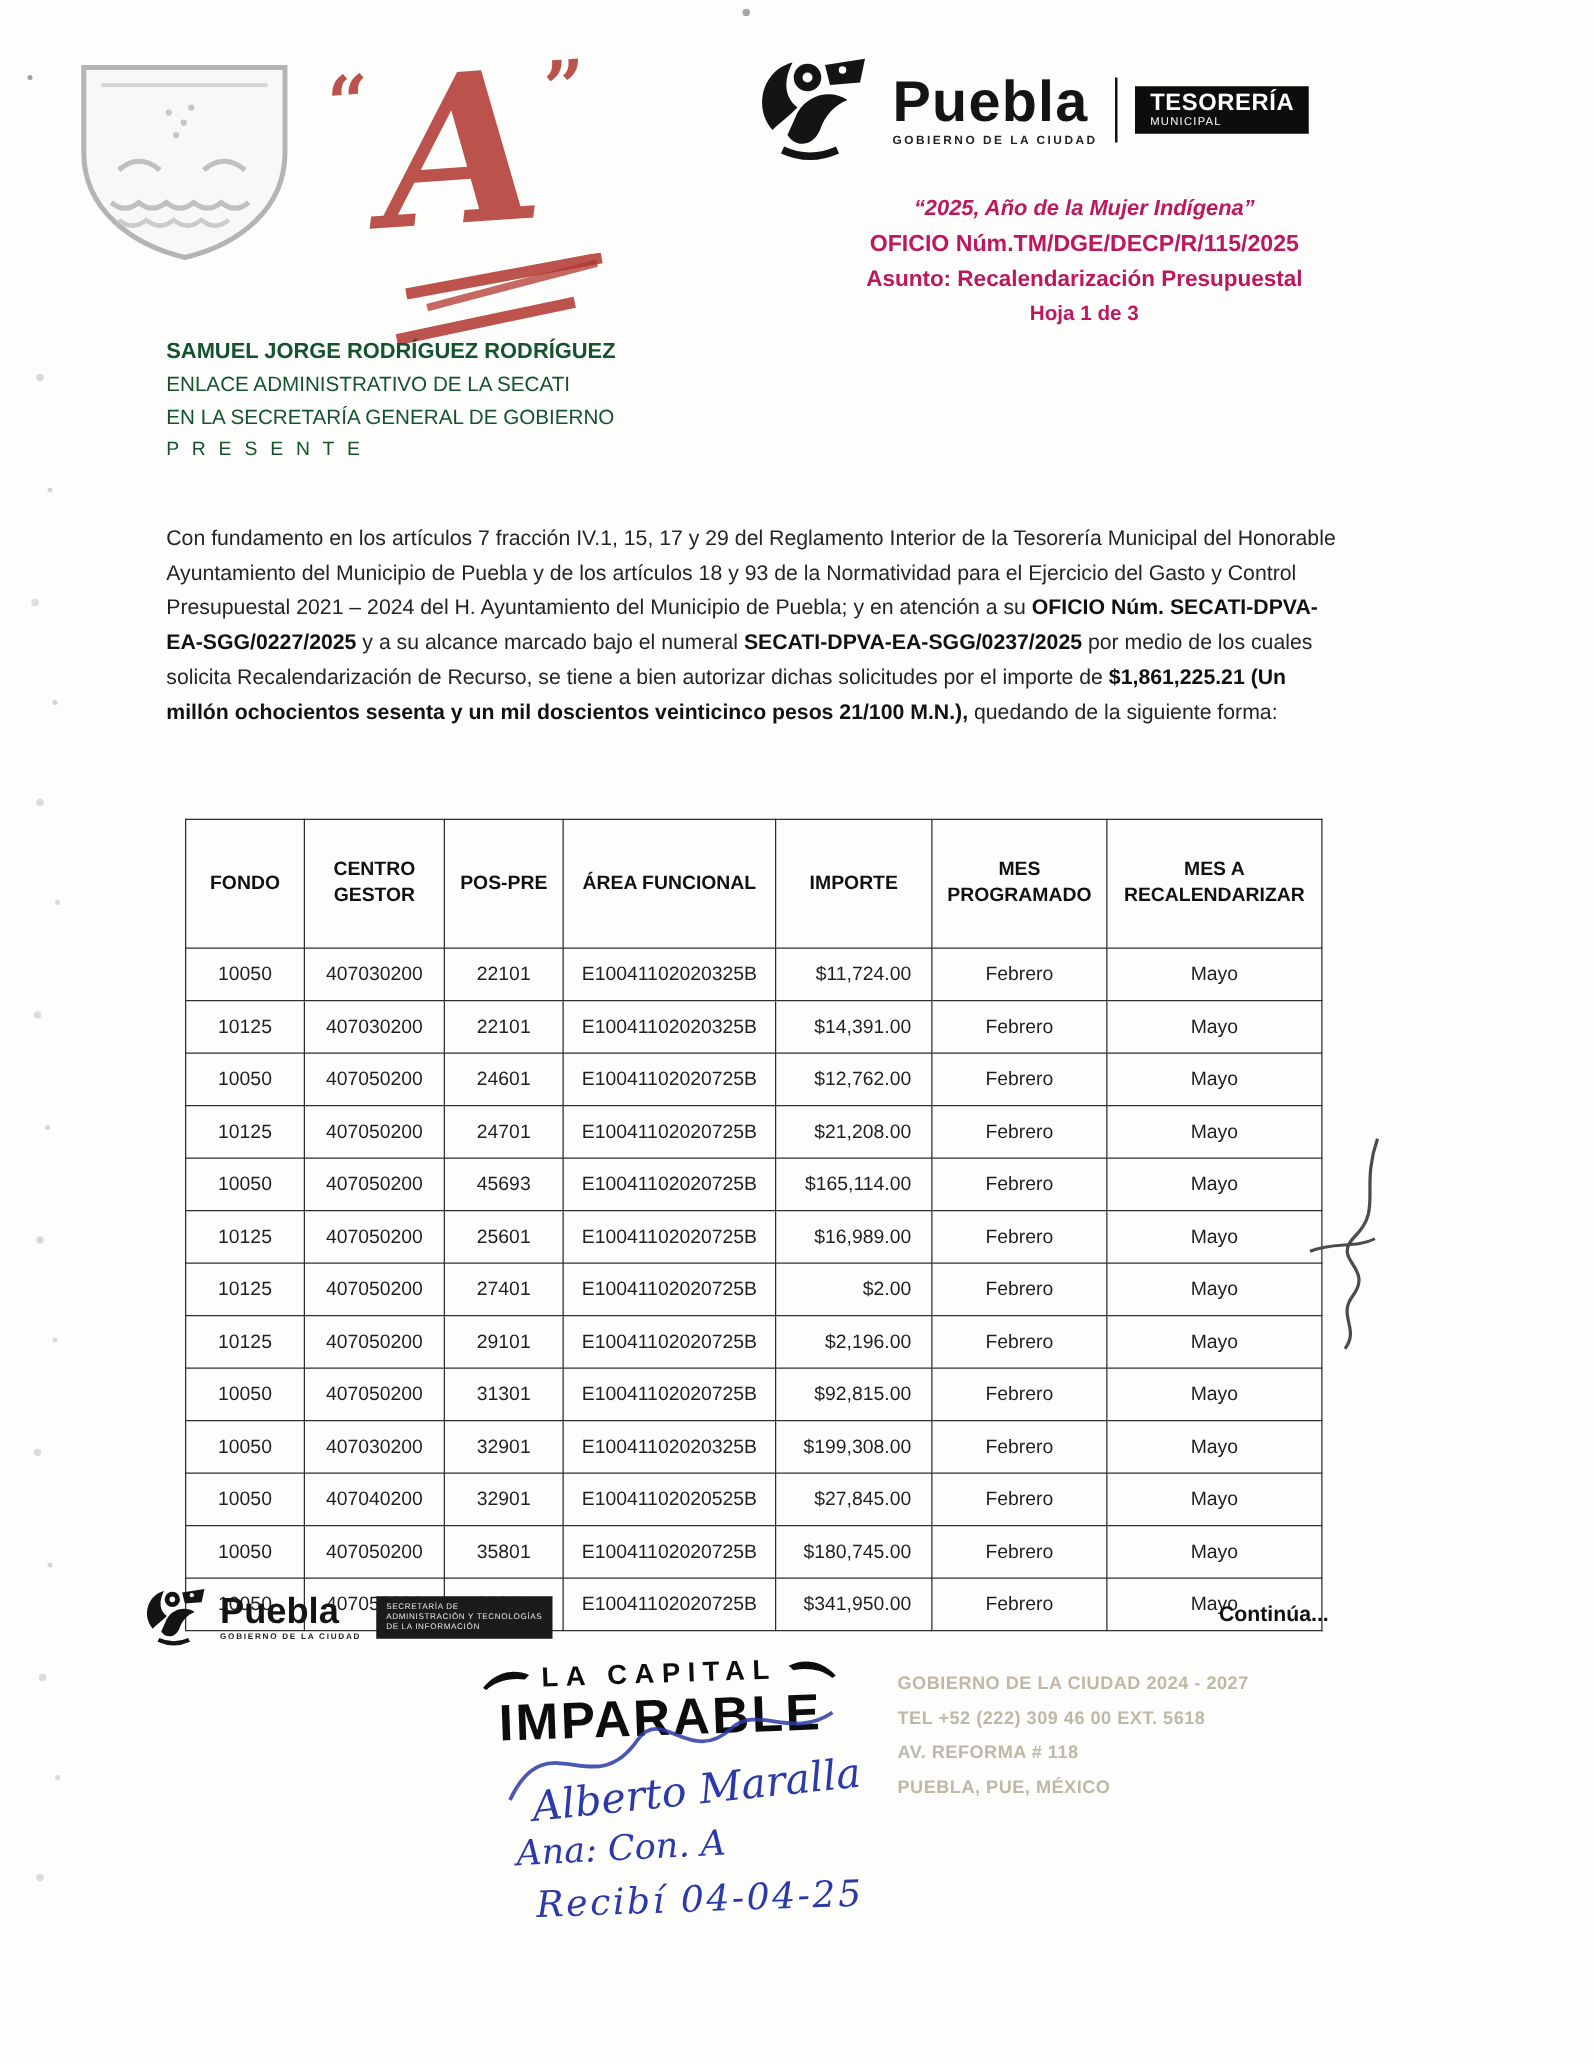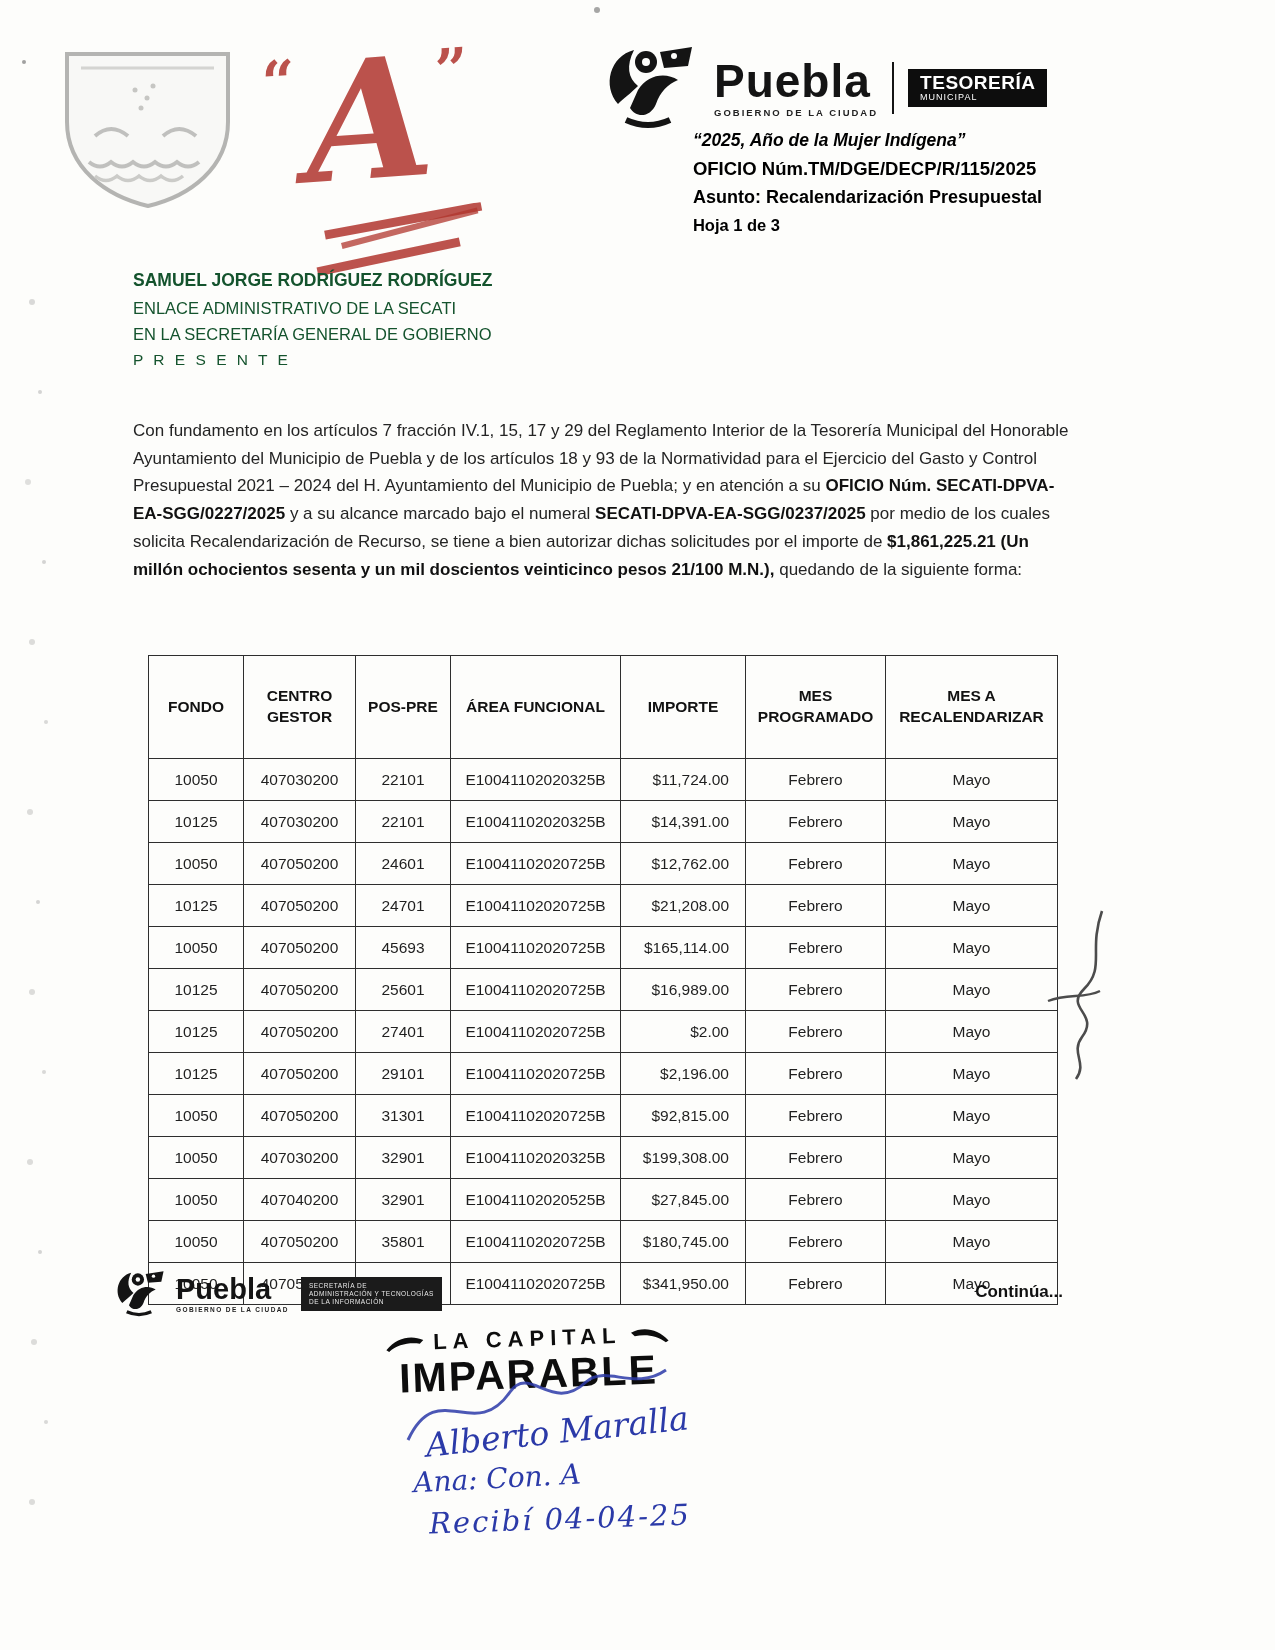--- a/index.html
+++ b/index.html
@@ -27,21 +27,21 @@
   .ra-strokes{position:absolute;left:38px;top:168px;}
 
   .brand-row{position:absolute;top:42px;left:596px;display:flex;align-items:center;gap:14px;}
   .brand-name{font-size:46px;font-weight:bold;color:#141414;letter-spacing:1px;line-height:1;}
   .brand-sub{font-size:9.5px;font-weight:bold;letter-spacing:2px;color:#222;margin-top:3px;}
   .brand-divider{width:2px;height:52px;background:#141414;}
   .badge{background:#0d0d0d;color:#fff;padding:4px 12px;line-height:1.05;}
   .badge .b1{font-size:19px;font-weight:bold;letter-spacing:.5px;}
   .badge .b2{font-size:9px;letter-spacing:1px;}
 
-  .header-meta{position:absolute;top:130px;right:233px;text-align:left;color:#000000;}
+  .header-meta{position:absolute;top:156px;right:233px;text-align:center;color:#be185d;}
   .hm-quote{font-style:italic;font-weight:bold;font-size:17.5px;margin-bottom:7px;}
   .hm-oficio{font-weight:bold;font-size:18.5px;margin-bottom:7px;}
   .hm-asunto{font-weight:bold;font-size:18px;margin-bottom:8px;}
   .hm-hoja{font-weight:bold;font-size:16.5px;}
 
   
   .recipient{position:absolute;left:133px;top:270px;color:#14532d;}
   .rc-name{font-weight:bold;font-size:17.5px;margin-bottom:8px;}
   .rc-line{font-size:16.5px;margin-bottom:7px;}
   .rc-presente{font-size:15.5px;letter-spacing:3px;margin-top:4px;}
@@ -346,14 +346,20 @@
   <svg class="hw-flourish" width="290" height="110" viewBox="0 0 290 110">
     <path d="M18,92 C48,28 84,96 120,44 C140,16 162,66 196,34 C216,16 244,44 276,22" stroke="#2b3aa8" stroke-width="3" fill="none" opacity=".85"></path>
   </svg>
 
   <div class="handwriting">
     <div class="hw1">Alberto Maralla</div>
     <div class="hw2">Ana: Con. A</div>
     <div class="hw3">Recibí 04-04-25</div>
   </div>
 
+  <div class="footer-right">
+    <div>GOBIERNO DE LA CIUDAD 2024 - 2027</div>
+    <div>TEL +52 (222) 309 46 00 EXT. 5618</div>
+    <div>AV. REFORMA # 118</div>
+    <div>PUEBLA, PUE, MÉXICO</div>
+  </div>
 
 </div>
 
 </body></html>

